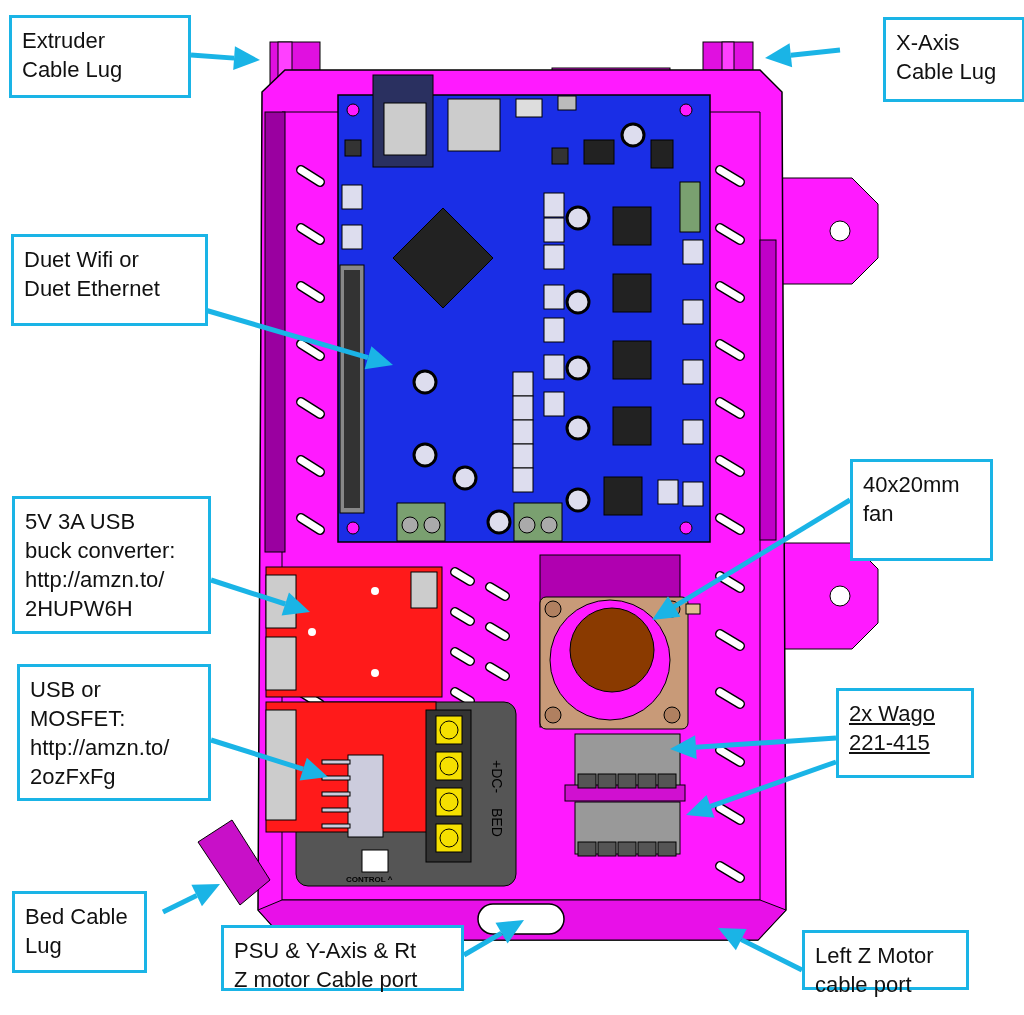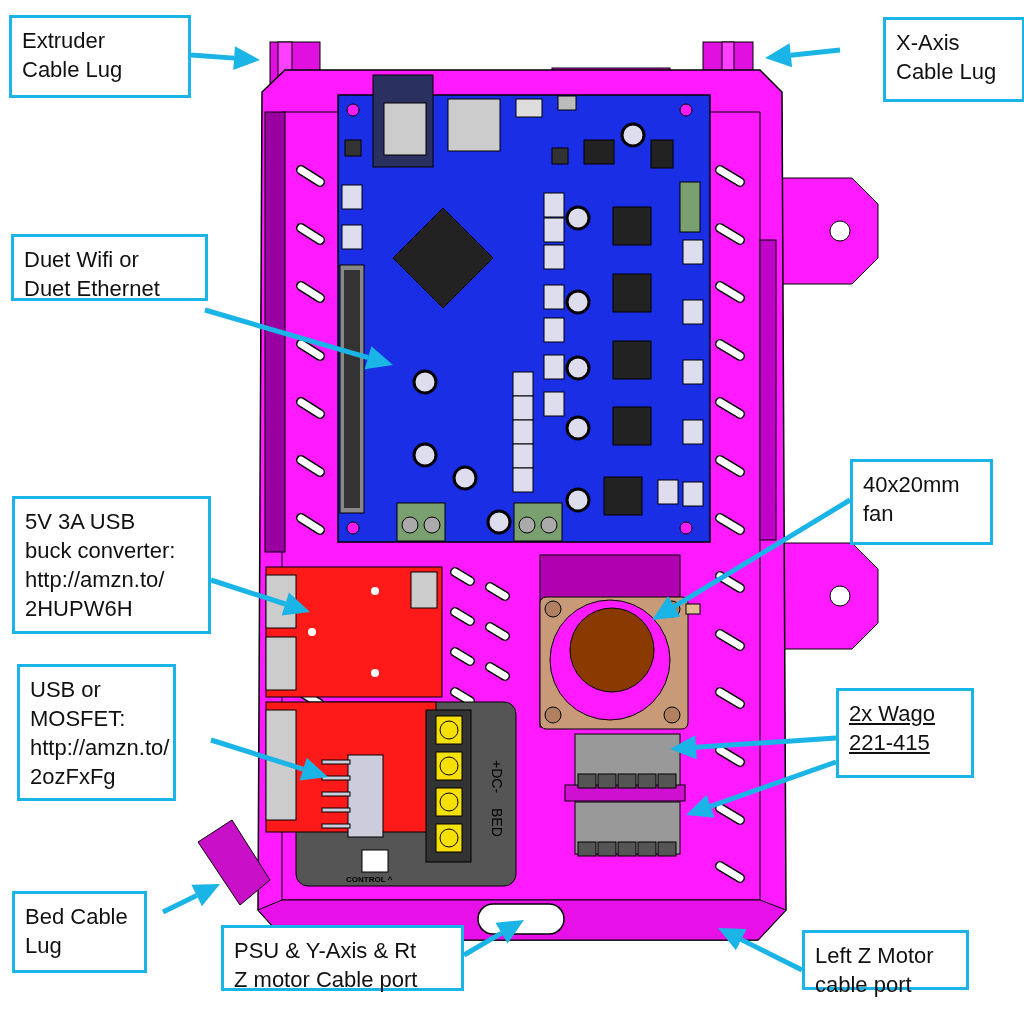--- a/index.html
+++ b/index.html
@@ -289,31 +289,31 @@
         <line x1="802" y1="970" x2="741.2551069659978" y2="939.6275534829989" stroke="#1ab4e6" stroke-width="5"></line>
         <polygon points="718,928 746.6216701119973,928.8944271909999 735.8885438199983,950.360679774998" fill="#1ab4e6"></polygon>
       </g>
     </g>
 </svg>
 
 <div class="callout" style="left:9px;top:15px;width:182px;height:83px;">Extruder
 Cable Lug</div>
 <div class="callout" style="left:840px;top:17px;width:142px;height:85px;margin-left:43px;">X-Axis
 Cable Lug</div>
-<div class="callout" style="left:11px;top:234px;width:197px;height:67px;">Duet Wifi or
+<div class="callout" style="left:11px;top:234px;width:197px;height:92px;">Duet Wifi or
 Duet Ethernet</div>
 <div class="callout" style="left:12px;top:496px;width:199px;height:138px;">5V 3A USB
 buck converter:
 http://amzn.to/
 2HUPW6H</div>
-<div class="callout" style="left:17px;top:664px;width:159px;height:137px;">USB or
+<div class="callout" style="left:17px;top:664px;width:194px;height:137px;">USB or
 MOSFET:
 http://amzn.to/
 2ozFxFg</div>
-<div class="callout" style="left:850px;top:459px;width:143px;height:86px;">40x20mm
+<div class="callout" style="left:850px;top:459px;width:143px;height:102px;">40x20mm
 fan</div>
 <div class="callout" style="left:836px;top:688px;width:138px;height:90px;text-decoration:underline;">2x Wago
 221-415</div>
 <div class="callout" style="left:12px;top:891px;width:135px;height:82px;">Bed Cable
 Lug</div>
 <div class="callout" style="left:221px;top:925px;width:243px;height:66px;">PSU &amp; Y-Axis &amp; Rt
 Z motor Cable port</div>
 <div class="callout" style="left:802px;top:930px;width:167px;height:60px;">Left Z Motor
 cable port</div>
 

